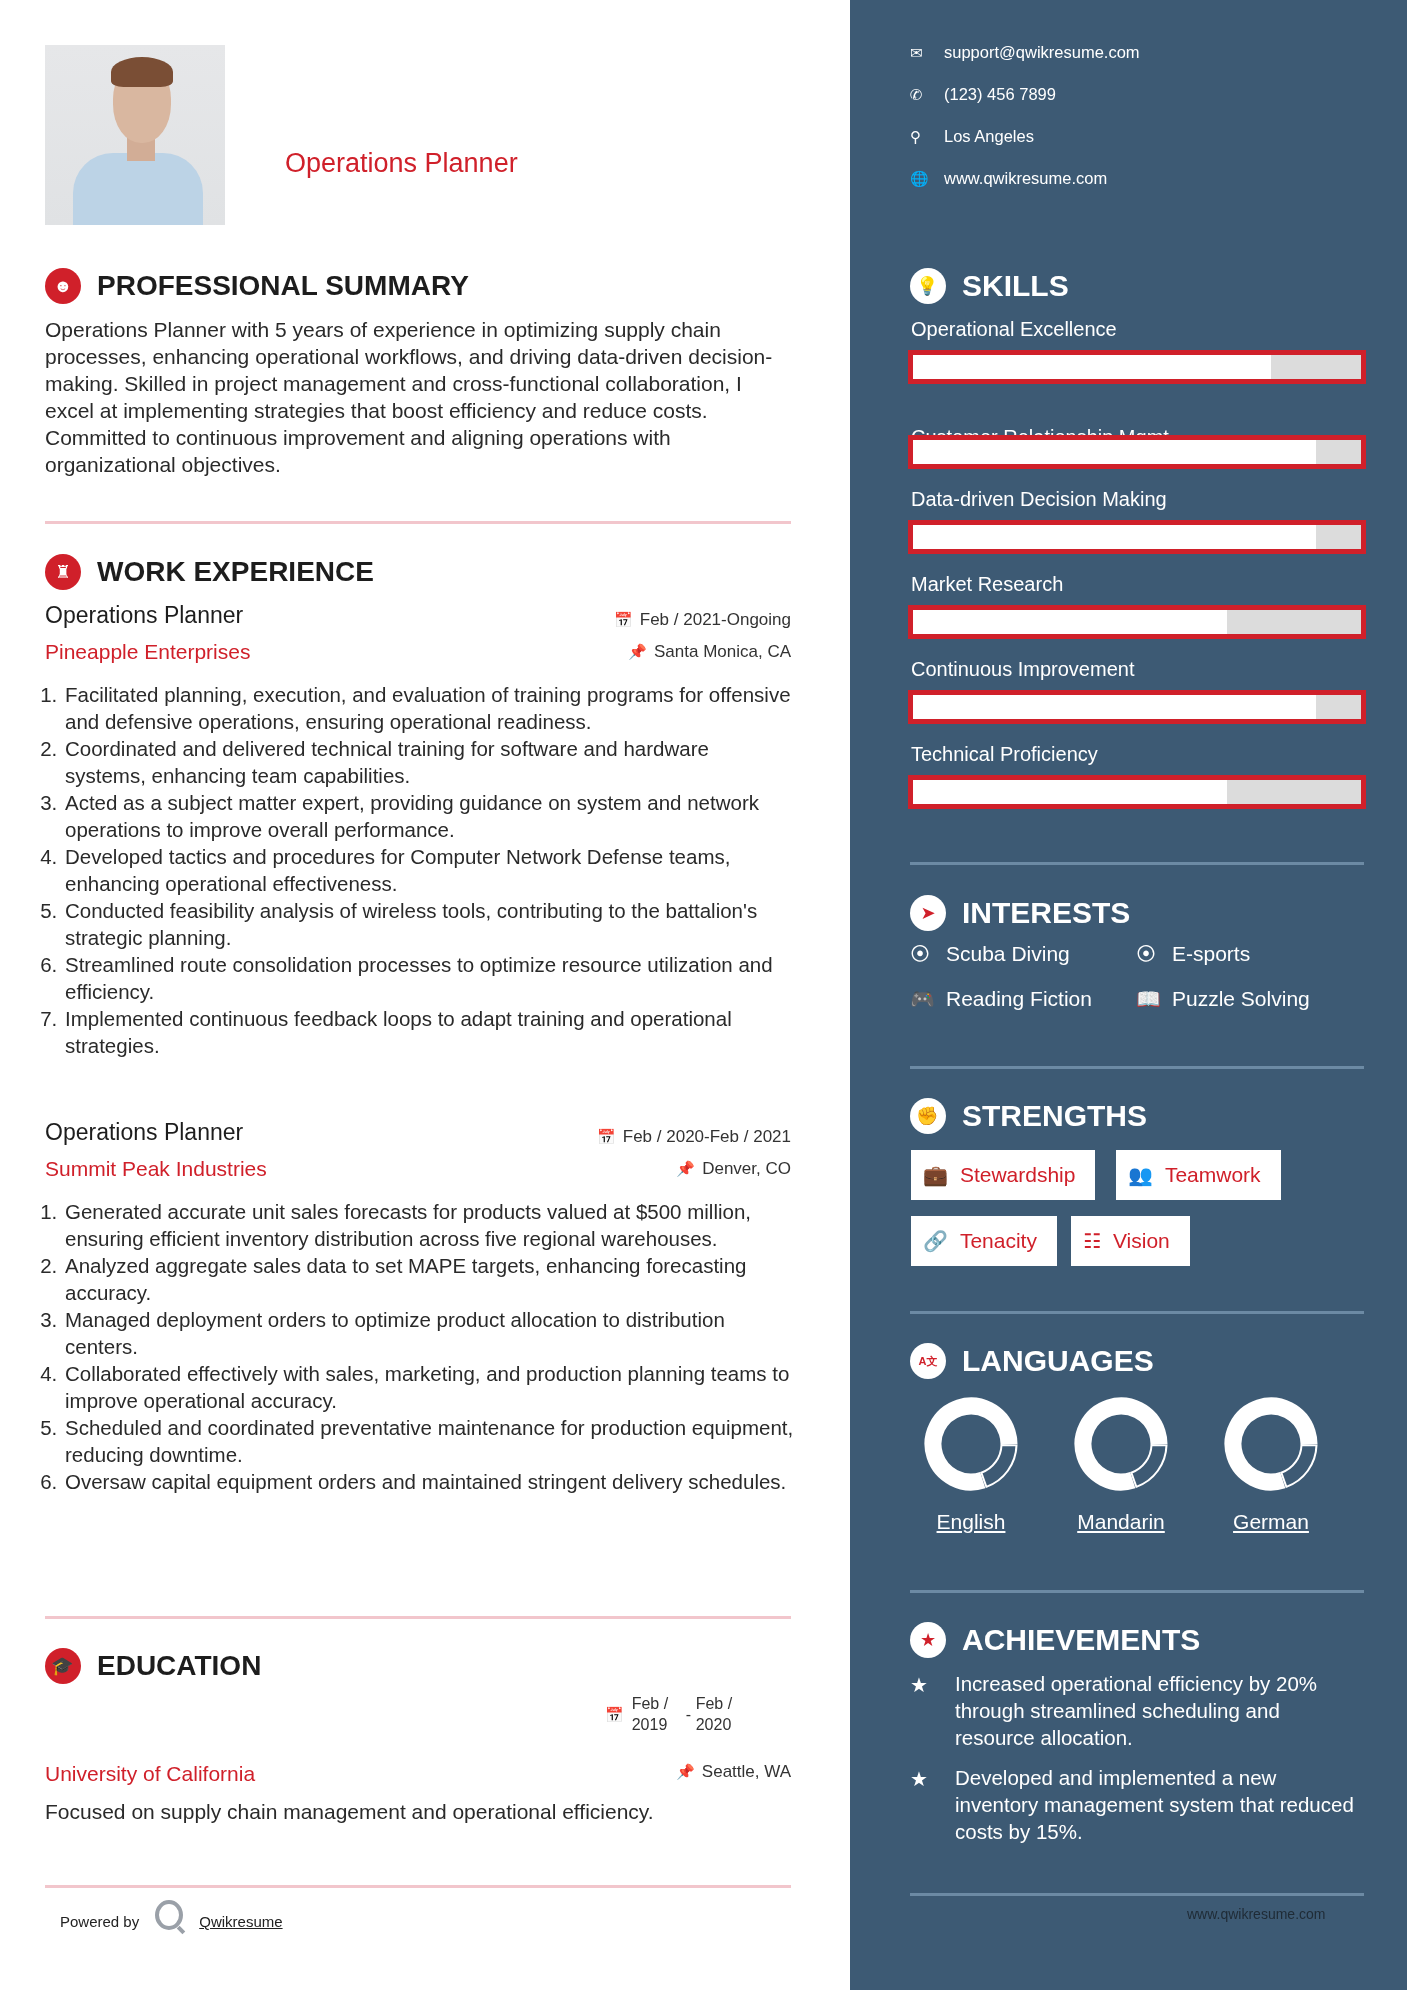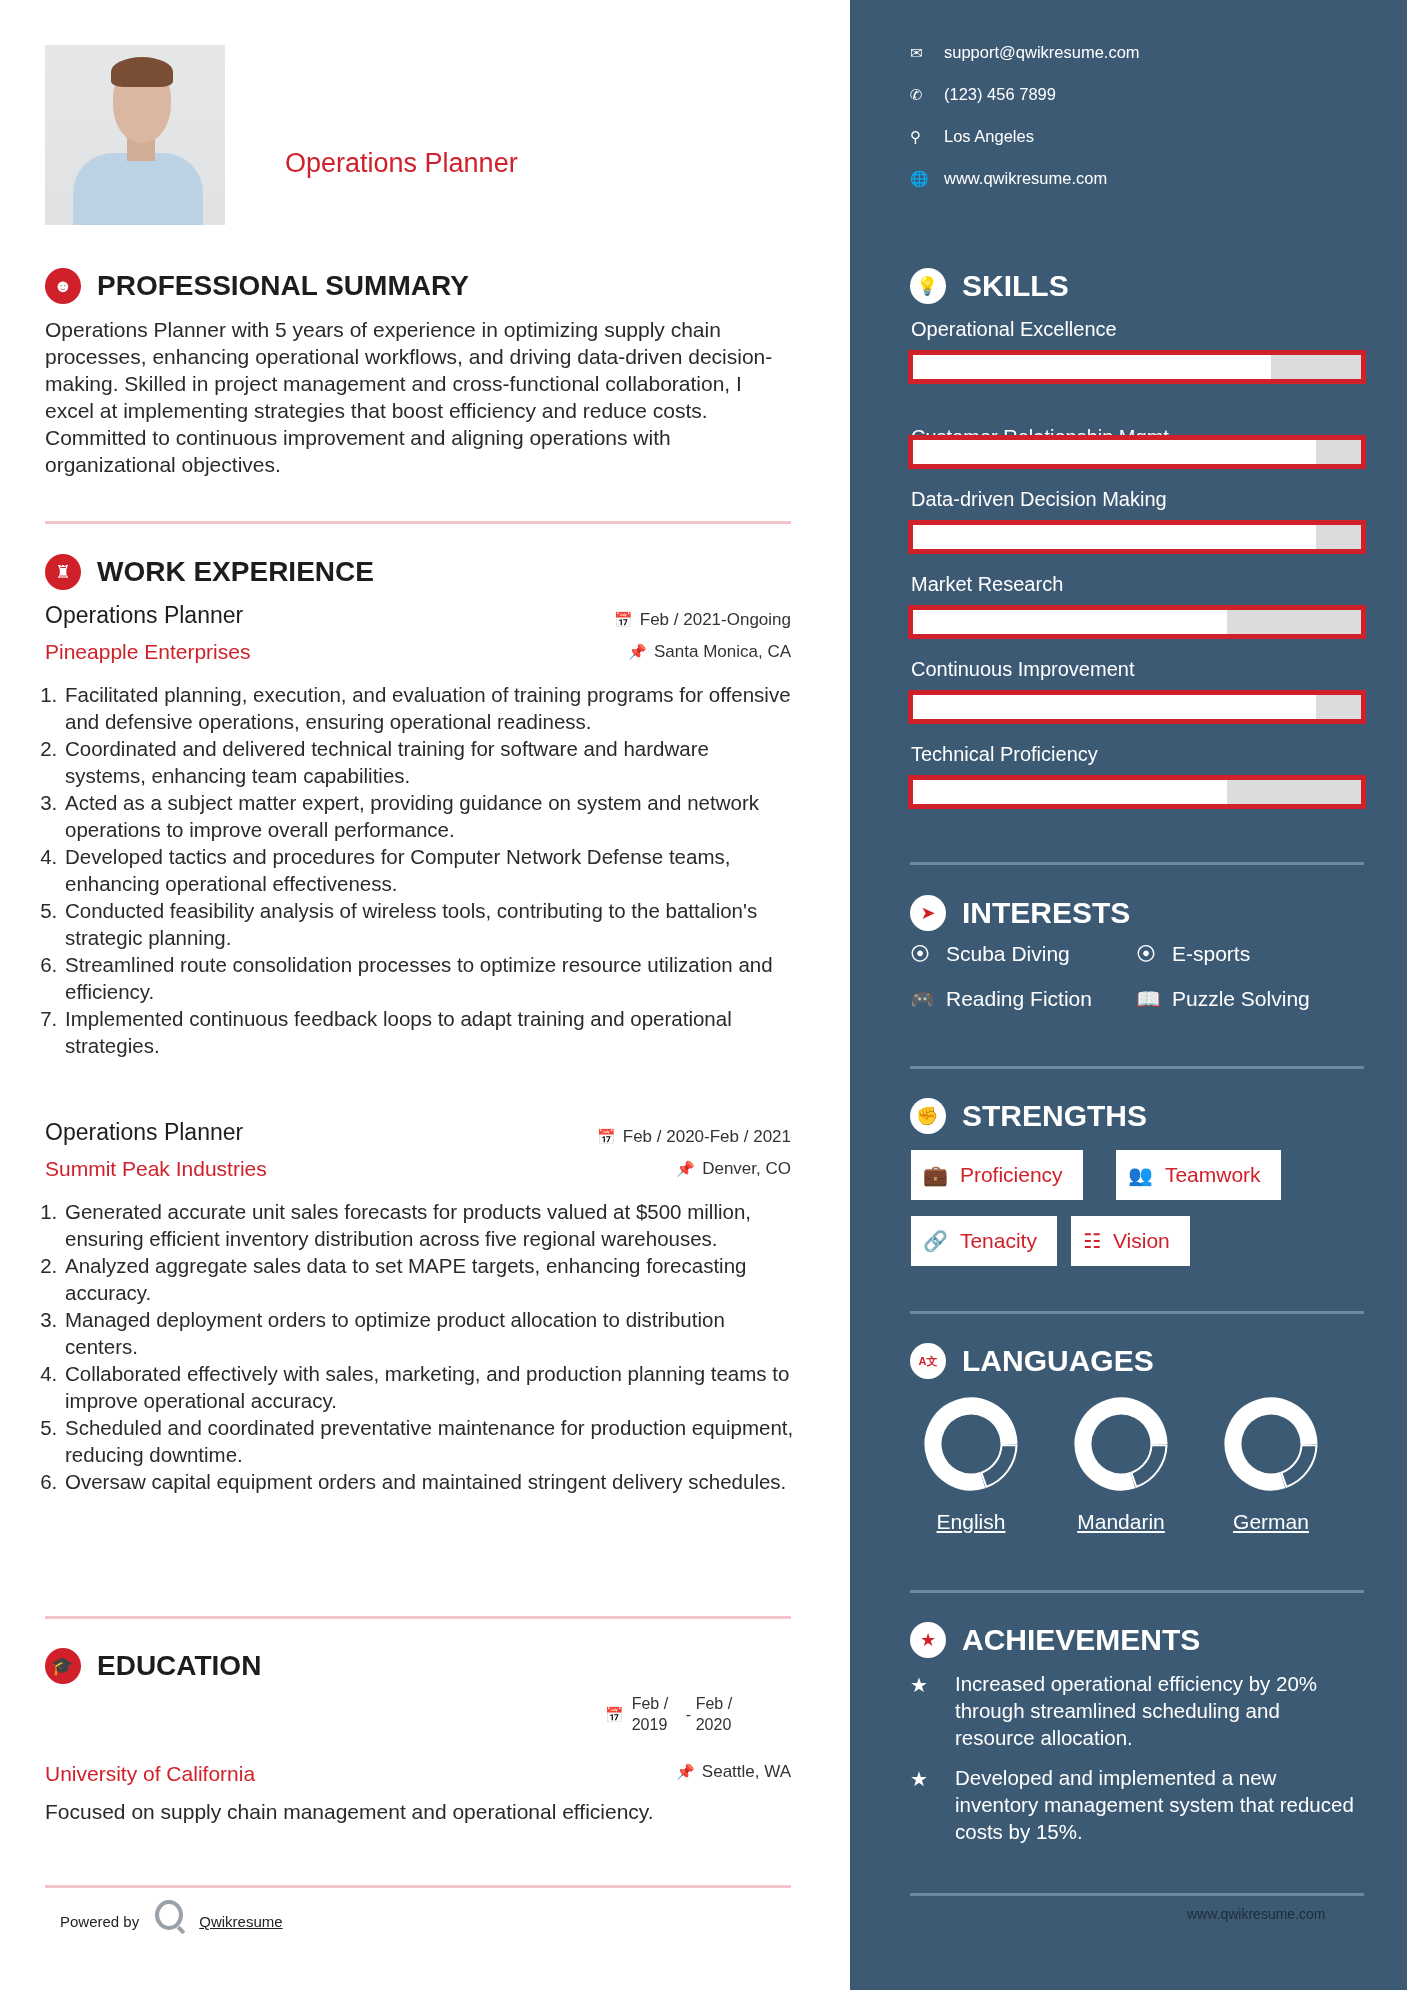--- a/index.html
+++ b/index.html
@@ -236,21 +236,21 @@
   <span>Puzzle Solving</span>
 </div>
 <div class="r-divider" style="top:1066px;"></div>
 
 <div class="r-head" style="top:1098px;">
   <span class="r-icon">✊</span>
   <span class="r-title">STRENGTHS</span>
 </div>
 <div class="chip" style="left:911px;top:1150px;">
   <span class="ic">💼</span>
-  <span>Proficiency</span>
+  <span>Stewardship</span>
 </div>
 <div class="chip" style="left:1116px;top:1150px;">
   <span class="ic">👥</span>
   <span>Teamwork</span>
 </div>
 <div class="chip" style="left:911px;top:1216px;">
   <span class="ic">🔗</span>
   <span>Tenacity</span>
 </div>
 <div class="chip" style="left:1071px;top:1216px;">

